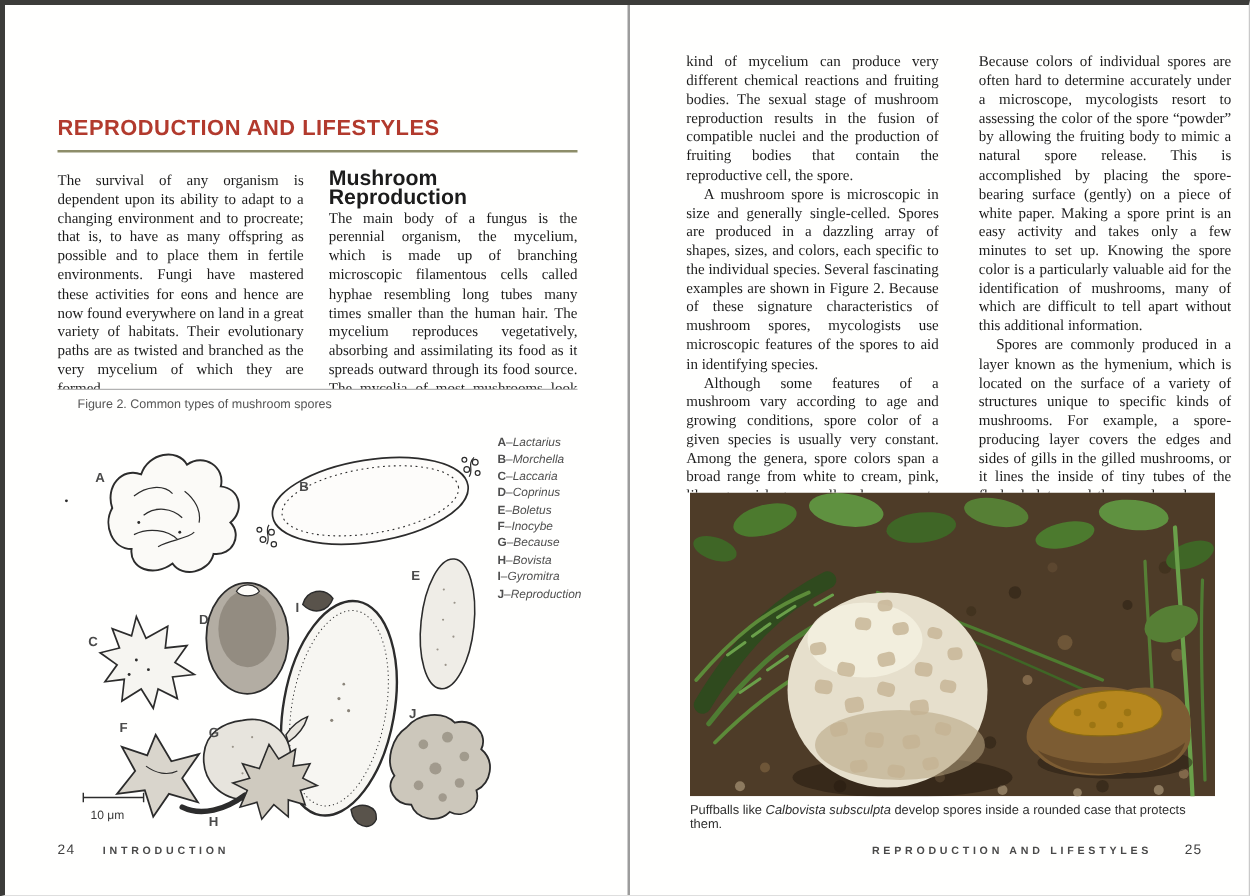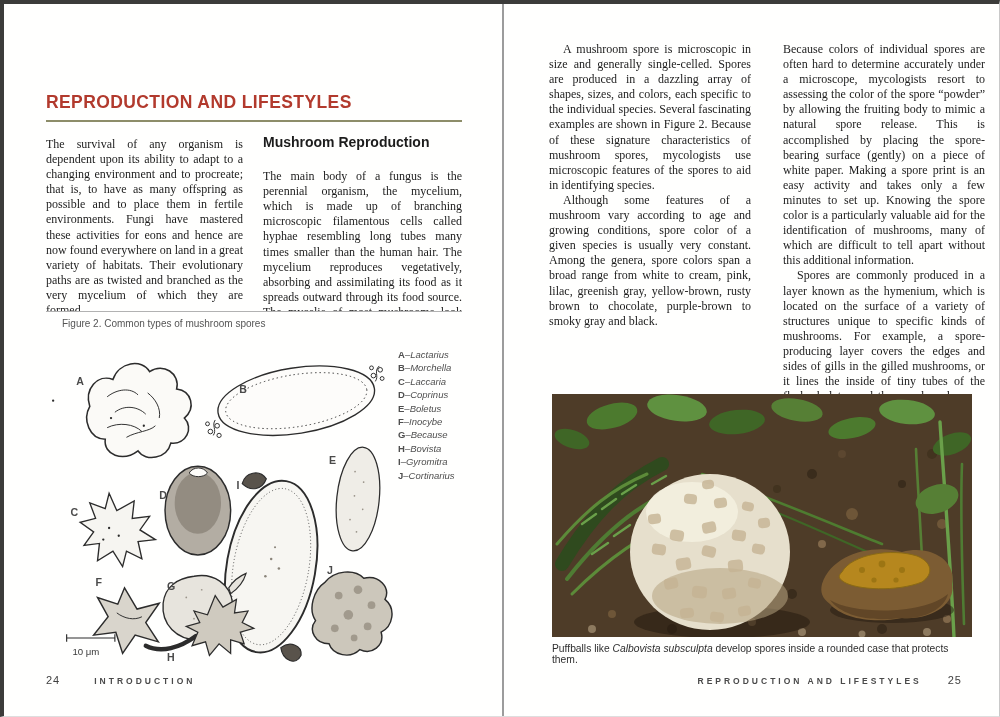--- a/index.html
+++ b/index.html
@@ -22,21 +22,21 @@
   .lp-rule { position:absolute; left:42px; top:116px; width:416px; height:2px; background:#8d8d69; }
 
   .bodycol {
     position:absolute; font-size:12px; line-height:15.1px; text-align:justify;
     overflow:hidden;
   }
   .lp-col1 { left:42px;  top:133px; width:197px; height:175px; }
   .lp-col2 { left:259px; top:131px; width:199px; height:177px; }
   .subhead {
     font-family:"Liberation Sans", sans-serif; font-weight:bold;
-    font-size:14px; margin-bottom:19px; text-align:left;
+    font-size:17px; margin-bottom:2px; text-align:left;
   }
   .indent { text-indent:14px; }
 
   .fig-rule { position:absolute; left:42px; top:307px; width:416px; height:1px; background:#b2b2b2; }
   .fig-caption {
     position:absolute; left:58px; top:314px;
     font-family:"Liberation Sans", sans-serif; font-size:10px; color:#555555;
   }
   .fig-art { position:absolute; left:44px; top:333px; }
 
@@ -47,21 +47,21 @@
   }
   .fig-legend b { font-weight:bold; }
   .fig-legend i { font-style:italic; }
 
   .footer {
     position:absolute; top:670px; font-family:"Liberation Sans", sans-serif;
     color:#3f3f3f; display:flex; align-items:baseline;
   }
   .footer .pagenum { font-size:11px; letter-spacing:1px; }
   .footer .section { font-size:8.5px; letter-spacing:3px; font-weight:bold; color:#4a4a4a; }
-  .lp-footer { left:42px; gap:34px; }
+  .lp-footer { left:42px; gap:22px; }
   .rp-footer { left:545px; width:413px; justify-content:flex-end; gap:26px; }
 
   
   .rp-col1 { left:545px; top:38px; width:202px; height:352px; }
   .rp-col2 { left:779px; top:38px; width:202px; height:352px; }
 
   .photo { position:absolute; left:548px; top:390px; width:420px; height:243px; }
   .photo-caption {
     position:absolute; left:548px; top:639px; width:420px;
     font-family:"Liberation Sans", sans-serif; font-size:10.3px; color:#2e2e2e;
@@ -223,29 +223,30 @@
   <div class="fig-legend">
     <div><b>A</b><span>–</span><i>Lactarius</i></div>
     <div><b>B</b><span>–</span><i>Morchella</i></div>
     <div><b>C</b><span>–</span><i>Laccaria</i></div>
     <div><b>D</b><span>–</span><i>Coprinus</i></div>
     <div><b>E</b><span>–</span><i>Boletus</i></div>
     <div><b>F</b><span>–</span><i>Inocybe</i></div>
     <div><b>G</b><span>–</span><i>Because</i></div>
     <div><b>H</b><span>–</span><i>Bovista</i></div>
     <div><b>I</b><span>–</span><i>Gyromitra</i></div>
-    <div><b>J</b><span>–</span><i>Cortinarius</i></div>
+    <div><b>J</b><span>–</span><i>Reproduction</i></div>
   </div>
 
   <div class="footer lp-footer">
     <span class="pagenum">24</span>
     <span class="section">INTRODUCTION</span>
   </div>
 
   <div class="bodycol rp-col1">
+    <p>kind of mycelium can produce very different chemical reactions and fruiting bodies. The sexual stage of mushroom reproduction results in the fusion of compatible nuclei and the production of fruiting bodies that contain the reproductive cell, the spore.</p>
     <p class="indent">A mushroom spore is microscopic in size and generally single-celled. Spores are produced in a dazzling array of shapes, sizes, and colors, each specific to the individual species. Several fascinating examples are shown in Figure 2. Because of these signature characteristics of mushroom spores, mycologists use microscopic features of the spores to aid in identifying species.</p>
     <p class="indent">Although some features of a mushroom vary according to age and growing conditions, spore color of a given species is usually very constant. Among the genera, spore colors span a broad range from white to cream, pink, lilac, greenish gray, yellow-brown, rusty brown to chocolate, purple-brown to smoky gray and black.</p>
   </div>
 
   <div class="bodycol rp-col2">
     <p>Because colors of individual spores are often hard to determine accurately under a microscope, mycologists resort to assessing the color of the spore “powder” by allowing the fruiting body to mimic a natural spore release. This is accomplished by placing the spore-bearing surface (gently) on a piece of white paper. Making a spore print is an easy activity and takes only a few minutes to set up. Knowing the spore color is a particularly valuable aid for the identification of mushrooms, many of which are difficult to tell apart without this additional information.</p>
     <p class="indent">Spores are commonly produced in a layer known as the hymenium, which is located on the surface of a variety of structures unique to specific kinds of mushrooms. For example, a spore-producing layer covers the edges and sides of gills in the gilled mushrooms, or it lines the inside of tiny tubes of the fleshy boletes and the woody polypores. Other mushrooms have spore-bearing layers on projections such as teeth, veins, or</p>
   </div>
 
   <div class="photo">

